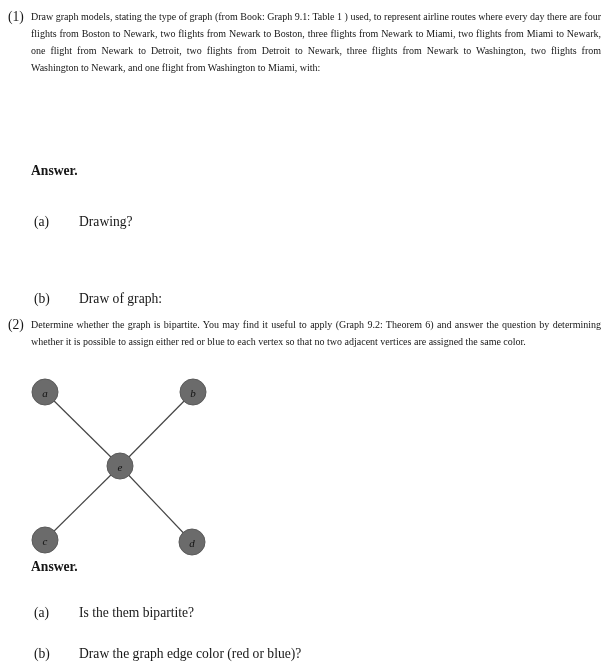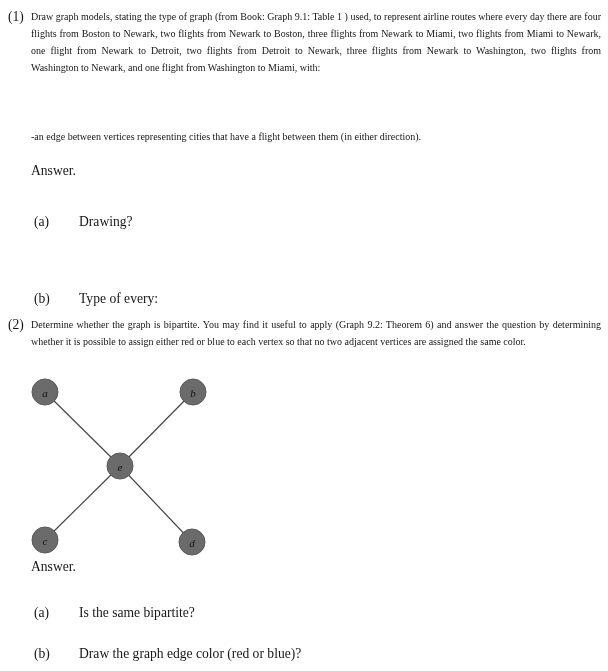--- a/index.html
+++ b/index.html
@@ -66,21 +66,21 @@
   }
 
   
   .line {
     position: absolute;
     font-size: 13.6px;
     line-height: 17px;
     white-space: nowrap;
   }
   .bold {
-    font-weight: normal;
+    font-weight: bold;
   }
 
   
   .graph-figure {
     position: absolute;
     left: 20px;
     top: 372px;
     width: 200px;
     height: 190px;
   }
@@ -99,34 +99,31 @@
 </head>
 <body>
 
 <div class="page">
 
   <div class="problem" style="left:8px; top:8px; width:593px;">
     <div class="problem-num">(1)</div>
     <div class="problem-body">Draw graph models, stating the type of graph (from Book: Graph 9.1: Table 1 ) used, to represent airline routes where every day there are four flights from Boston to Newark, two flights from Newark to Boston, three flights from Newark to Miami, two flights from Miami to Newark, one flight from Newark to Detroit, two flights from Detroit to Newark, three flights from Newark to Washington, two flights from Washington to Newark, and one flight from Washington to Miami, with:</div>
   </div>
 
-  <div class="problem" style="left:31px; top:128px; width:570px;">
-    <div class="problem-body">-an edge between vertices representing cities that have a flight between them (in either direction).</div>
-  </div>
 
   <div class="line bold" style="left:31px; top:162px;">Answer.</div>
 
   <div class="subitem" style="left:34px; top:213px; width:400px;">
     <span class="subitem-label">(a)</span>
     <span class="subitem-text">Drawing?</span>
   </div>
 
   <div class="subitem" style="left:34px; top:290px; width:400px;">
     <span class="subitem-label">(b)</span>
-    <span class="subitem-text">Type of every:</span>
+    <span class="subitem-text">Draw of graph:</span>
   </div>
 
   <div class="problem" style="left:8px; top:316px; width:593px;">
     <div class="problem-num">(2)</div>
     <div class="problem-body">Determine whether the graph is bipartite. You may find it useful to apply (Graph 9.2: Theorem 6) and answer the question by determining whether it is possible to assign either red or blue to each vertex so that no two adjacent vertices are assigned the same color.</div>
   </div>
 
   <div class="graph-figure">
     <svg width="200" height="190" viewBox="0 0 200 190">
       <g>
@@ -157,21 +154,21 @@
           <text class="vertex-label" x="172" y="170.5">d</text>
         </g>
       </g>
     </svg>
   </div>
 
   <div class="line bold" style="left:31px; top:558px;">Answer.</div>
 
   <div class="subitem" style="left:34px; top:604px; width:450px;">
     <span class="subitem-label">(a)</span>
-    <span class="subitem-text">Is the same bipartite?</span>
+    <span class="subitem-text">Is the them bipartite?</span>
   </div>
 
   <div class="subitem" style="left:34px; top:645px; width:450px;">
     <span class="subitem-label">(b)</span>
     <span class="subitem-text">Draw the graph edge color (red or blue)?</span>
   </div>
 
 </div>
 
 </body></html>

